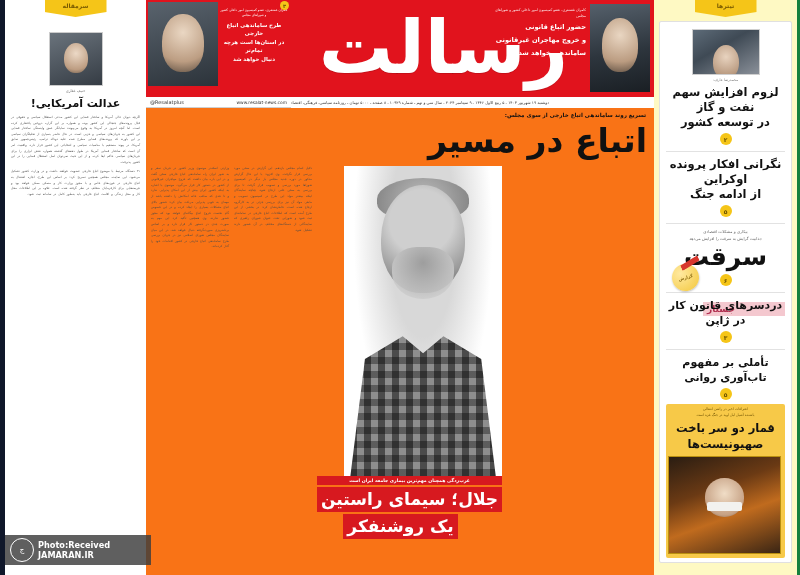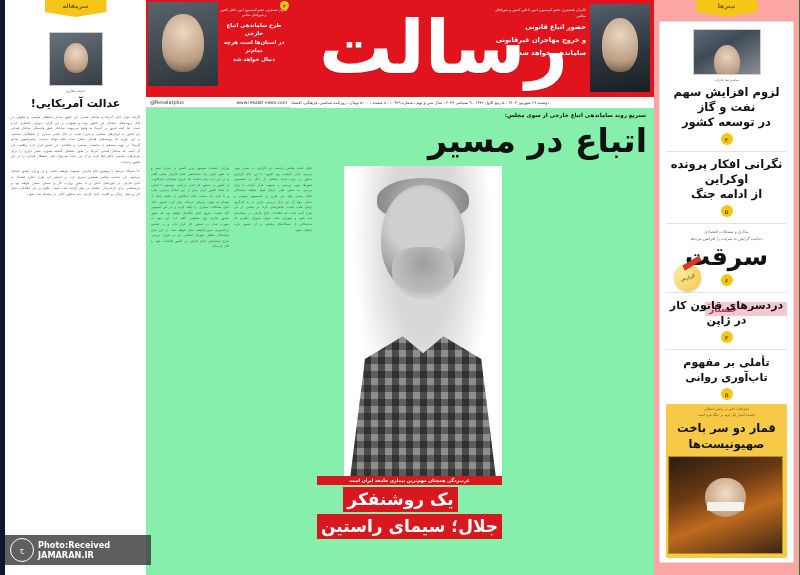--- a/index.html
+++ b/index.html
@@ -14,21 +14,21 @@
     color:#4a4a4a;
     font-size:3.1px;line-height:5.6px;
     text-align:justify;direction:rtl;
     word-spacing:1px;
     opacity:.92;
   }
 
   
   .sidebar{
     position:absolute;top:0;right:0;width:146px;height:575px;
-    background:#fca5a5;border-right:1px solid #15803d;
+    background:#fef9c3;border-right:3px solid #15803d;
     box-sizing:border-box;padding:2px 5px 0 5px;
   }
   .ribbon{
     position:absolute;top:0;left:50%;transform:translateX(-50%);
     width:62px;height:17px;background:#f5c518;
     clip-path:polygon(0 0,100% 0,100% 70%,50% 100%,0 70%);
     color:#7a5b00;font-size:6px;font-weight:bold;
     display:flex;align-items:flex-start;justify-content:center;
     padding-top:2px;box-sizing:border-box;z-index:5;
   }
@@ -159,21 +159,21 @@
     position:absolute;top:97px;right:146px;left:146px;height:11px;
     background:#fff;border-bottom:1px solid #cfcfcf;
     display:flex;align-items:center;justify-content:center;
     color:#333;font-size:4px;direction:rtl;letter-spacing:0;
     white-space:nowrap;overflow:hidden;
   }
 
   
   .main{
     position:absolute;top:108px;right:146px;left:146px;bottom:0;
-    background:#86efac;box-sizing:border-box;padding:3px 5px 0 5px;
+    background:#f97316;box-sizing:border-box;padding:3px 5px 0 5px;
   }
   .kicker-main{
     font-size:5.6px;font-weight:bold;color:#111;direction:rtl;
     text-align:right;padding:1px 3px 3px 0;
   }
   .headline{
     font-size:33px;font-weight:bold;color:#111;direction:rtl;
     text-align:right;line-height:39px;letter-spacing:-1px;
     padding:0 2px 6px 0;
   }
@@ -360,24 +360,24 @@
       <div>
         <div class="photo-main">
           <div class="bg"></div>
           <div class="hair"></div>
           <div class="head"></div>
           <div class="beard"></div>
           <div class="shirt"></div>
         </div>
         <div class="photo-caption-red">غرب‌زدگی همچنان مهم‌ترین بیماری جامعه ایران است</div>
         <div style="text-align:center">
-          <div class="red-head red-head2">یک روشنفکر</div>
+          <div class="red-head">جلال؛ سیمای راستین</div>
         </div>
         <div style="text-align:center">
-          <div class="red-head">جلال؛ سیمای راستین</div>
+          <div class="red-head red-head2">یک روشنفکر</div>
         </div>
 
       </div>
     </div>
   </div>
 
   <div style="position:absolute;top:0;left:146px;width:0;height:0"></div>
 
   <div class="leftcol">
     <div class="ribbon">

